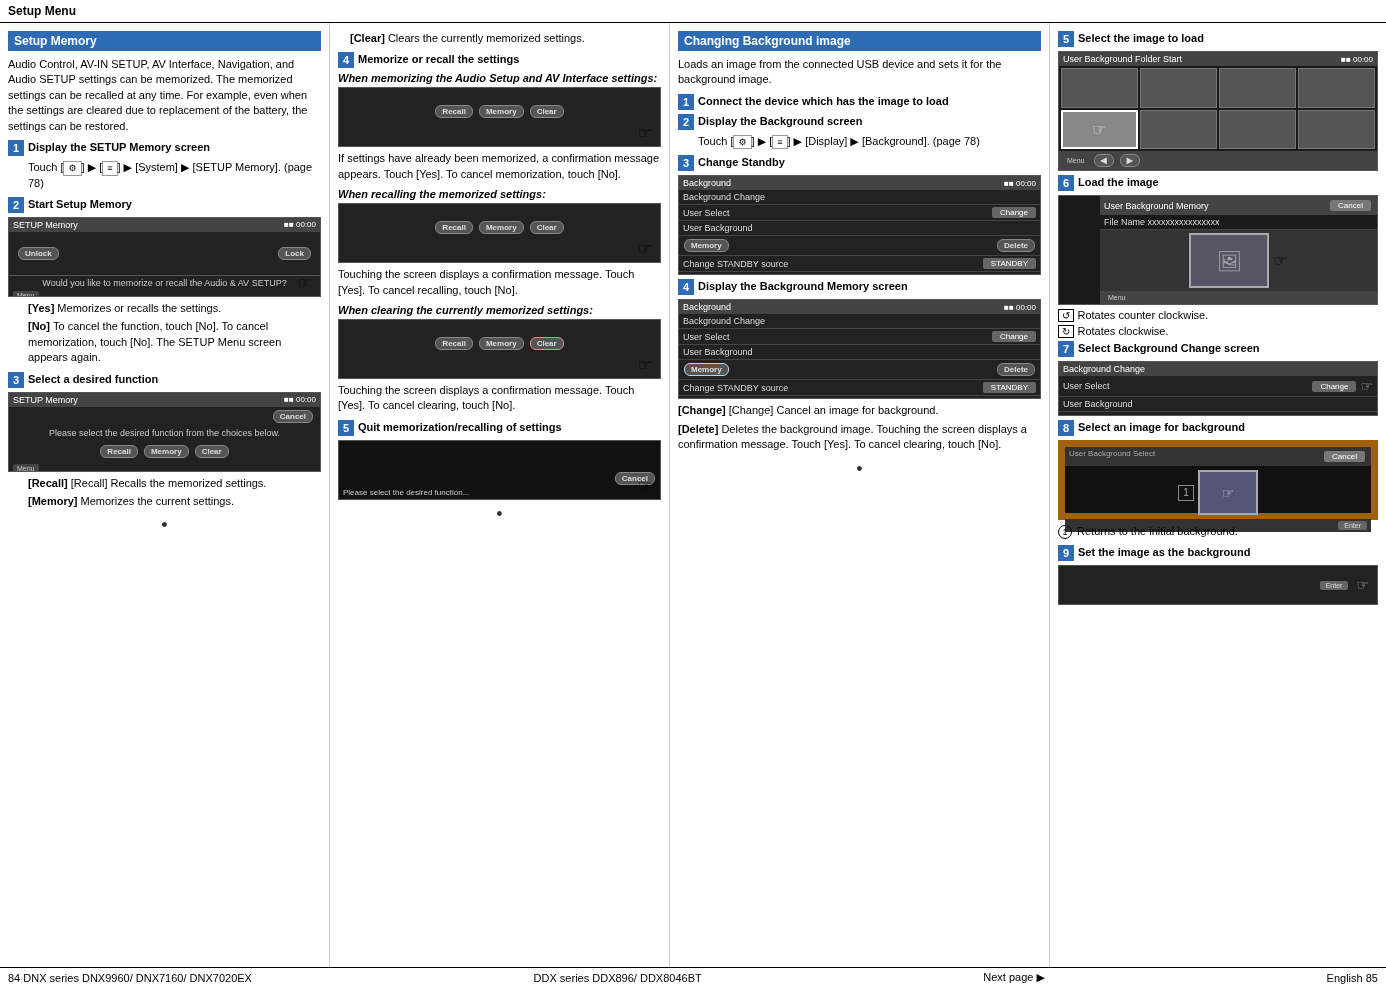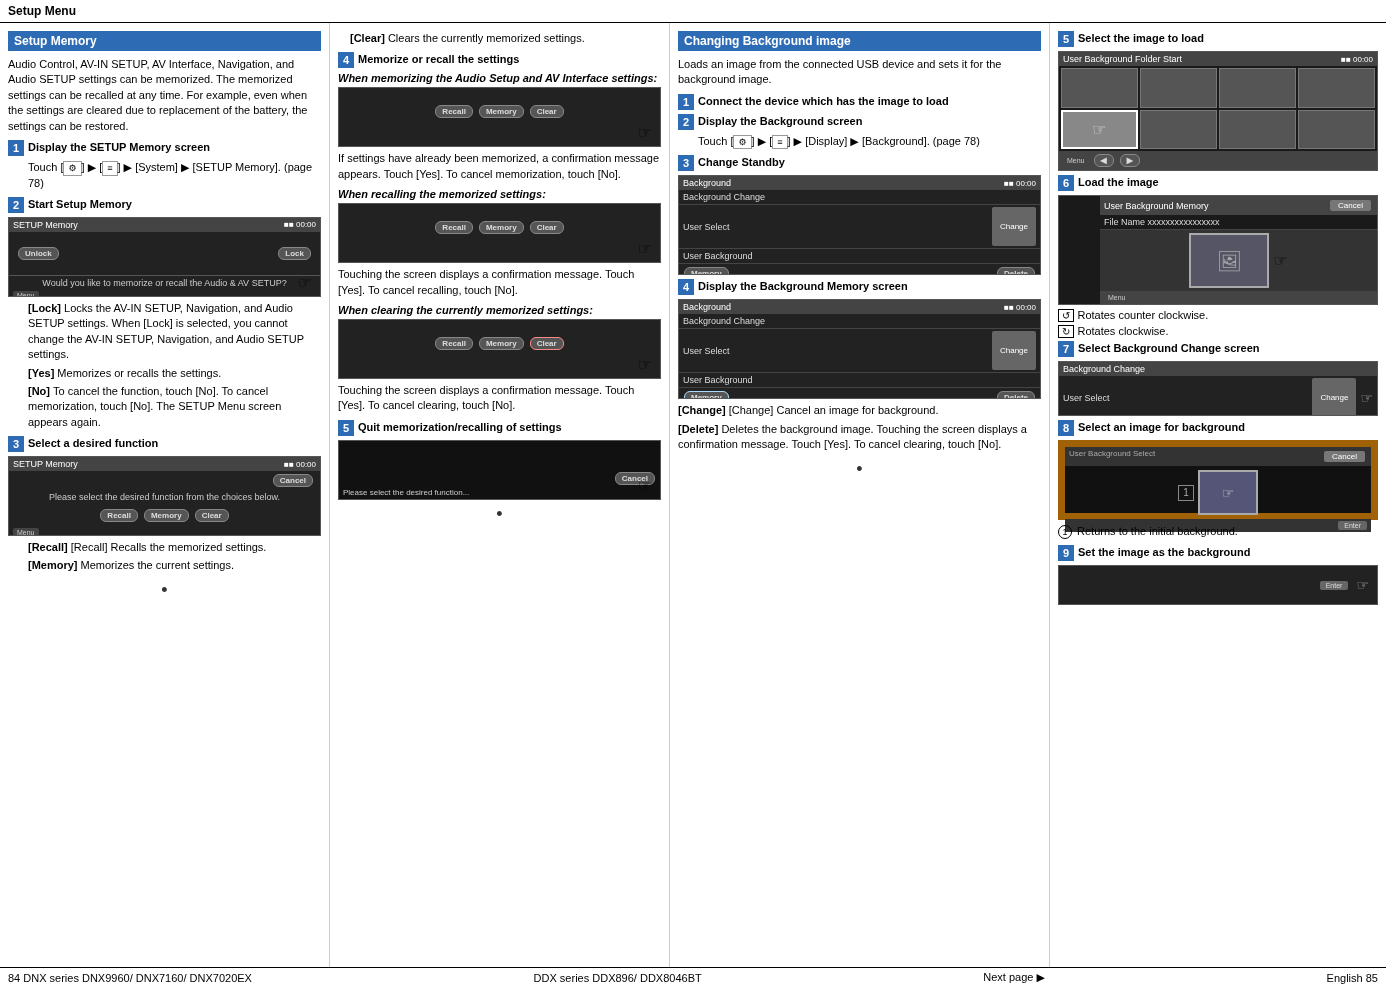--- a/index.html
+++ b/index.html
@@ -240,21 +240,21 @@
       color: #fff;
       font-size: 8px;
       padding: 1px 8px;
       border-radius: 2px;
     }
 
     .screen-change-btn {
       background: #666;
       color: #fff;
       font-size: 8px;
-      padding: 15px 8px;
+      padding: 1px 8px;
       border-radius: 2px;
       margin-left: 40px;
     }
 
     .background-screen-img {
       width: 100%;
       height: 120px;
       background: #1a1a1a;
       border: 1px solid #555;
       display: flex;
@@ -411,24 +411,20 @@
             <div class="screen-text">Would you like to memorize or recall the Audio &amp; AV SETUP?</div>
             <div style="display:flex;padding:1px 4px;">
               <span class="menu-btn-small">Menu</span>
             </div>
             <div class="hand-cursor">☞</div>
           </div>
         </div>
       </div>
 
       <div class="step-body">
-        <div class="term-block">
-          <span class="term">[Lock] </span>
-          <span>  Locks the AV-IN SETUP, Navigation, and Audio SETUP settings. When [Lock] is selected, you cannot change the AV-IN SETUP, Navigation, and Audio SETUP settings.</span>
-        </div>
         <div class="term-block">
           <span class="term">[Yes] </span>
           <span>  Memorizes or recalls the settings.</span>
         </div>
         <div class="term-block">
           <span class="term">[No] </span>
           <span>  To cancel the function, touch [No]. To cancel memorization, touch [No]. The SETUP Menu screen appears again.</span>
         </div>
       </div>
 

